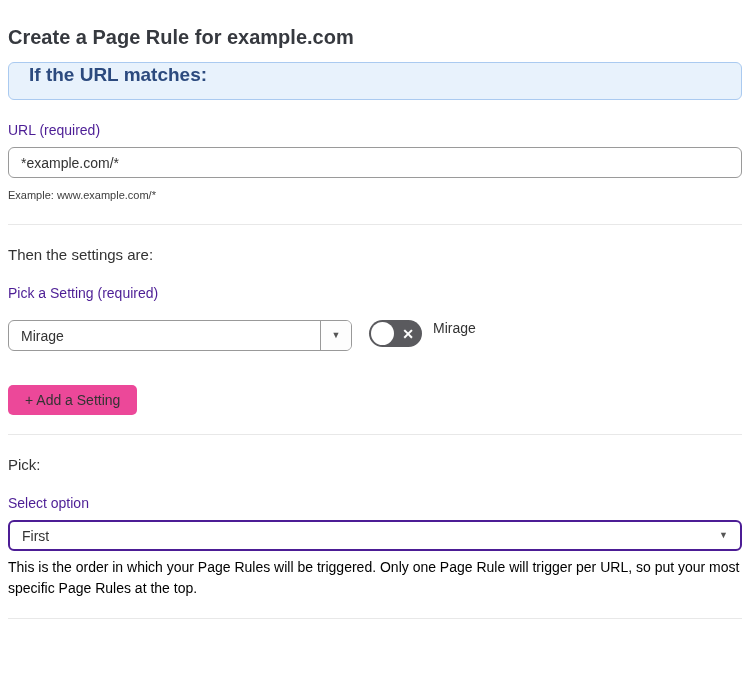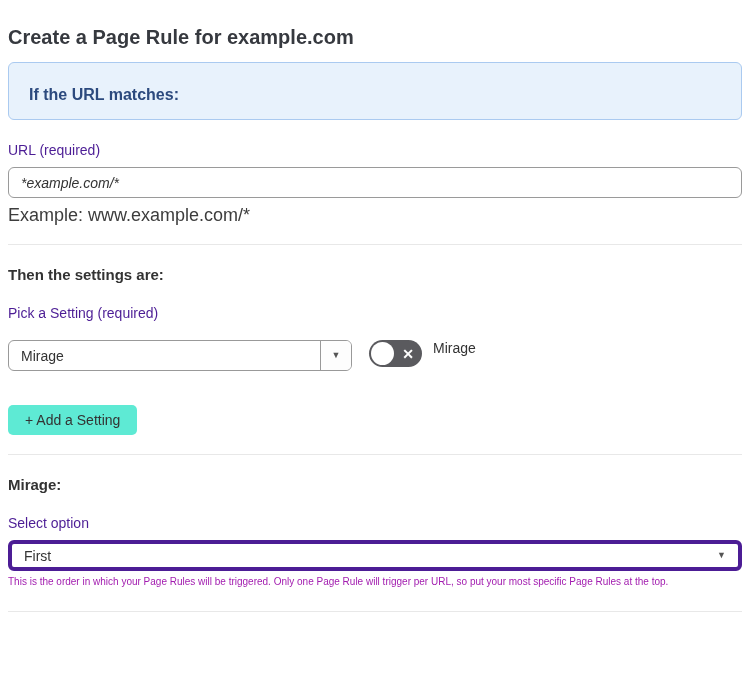--- a/index.html
+++ b/index.html
@@ -17,23 +17,23 @@
     font-weight: bold;
     color: #36393f;
     padding-top: 23px;
     line-height: 28px;
   }
   .info-box {
     margin-top: 11px;
     background: #e8f2fc;
     border: 1px solid #aacaf0;
     border-radius: 6px;
-    padding: 20px 20px 13px;
+    padding: 0 20px 13px;
     color: #2c4a7e;
-    font-size: 16px;
+    font-size: 19px;
     line-height: 23px;
   }
   .info-box .info-heading { font-weight: bold; }
   .info-link {
     color: #2c64d8;
     text-decoration: underline;
     cursor: pointer;
   }
   .field-label {
     font-size: 14px;
@@ -45,36 +45,35 @@
     width: 100%;
     height: 31px;
     border: 1px solid #9a9a9a;
     border-radius: 6px;
     padding: 0 12px;
     font-size: 14px;
     color: #333333;
     font-family: "Liberation Sans", sans-serif;
     background: #ffffff;
     outline: none;
-    font-style: italic;
   }
   .helper-text {
-    font-size: 18px;
+    font-size: 11px;
     color: #3d3d3d;
     margin-top: 7px;
     line-height: 20px;
   }
   .divider {
     border: none;
     border-top: 1px solid #e8e8e8;
     margin-top: 19px;
   }
   .section-heading {
     font-size: 15px;
-    font-weight: bold;
+    font-weight: normal;
     color: #333333;
     margin-top: 21px;
   }
   .setting-row {
     display: flex;
     margin-top: 19px;
   }
   .custom-select {
     width: 344px;
     height: 31px;
@@ -147,43 +146,44 @@
     align-items: center;
     justify-content: center;
     height: 30px;
     border: none;
     border-radius: 5px;
     font-size: 14px;
     font-family: "Liberation Sans", sans-serif;
     cursor: pointer;
   }
   .btn-gray {
-    background: #5eead4;
+    background: #ec4899;
     color: #333333;
     padding: 8px 17px;
   }
   .add-setting-btn { margin-top: 34px; }
   .wide-select {
     margin-top: 0;
     width: 100%;
     height: 31px;
-    border: 4px solid #4c1d95;
+    border: 2px solid #4c1d95;
     border-radius: 6px;
     background: #ffffff;
     display: flex;
     align-items: center;
     justify-content: space-between;
     padding: 0 12px 0 12px;
     font-size: 14px;
     color: #333333;
     cursor: pointer;
   }
   .order-helper {
-    font-size: 10px;
-    color: #a21caf;
+    font-size: 14px;
+    color: #000000;
+    margin-top: 6px;
     line-height: 21px;
   }
 </style>
 </head>
 <body>
 
 
 
 <h1 class="page-title">Create a Page Rule for example.com</h1>
 
@@ -212,21 +212,21 @@
     <span class="knob"></span>
     <span class="toggle-x">✕</span>
   </div>
   <div class="toggle-label">Mirage</div>
 </div>
 
 <button class="btn btn-gray add-setting-btn">+ Add a Setting</button>
 
 <hr class="divider">
 
-<div class="section-heading">Mirage:</div>
+<div class="section-heading">Pick:</div>
 
 <div class="field-label">Select option</div>
 
 <div class="wide-select">
   <span>First</span>
   <span class="arrow-glyph">▼</span>
 </div>
 
 <div class="order-helper">This is the order in which your Page Rules will be triggered. Only one Page Rule will trigger per URL, so put your most specific Page Rules at the top.</div>
 

